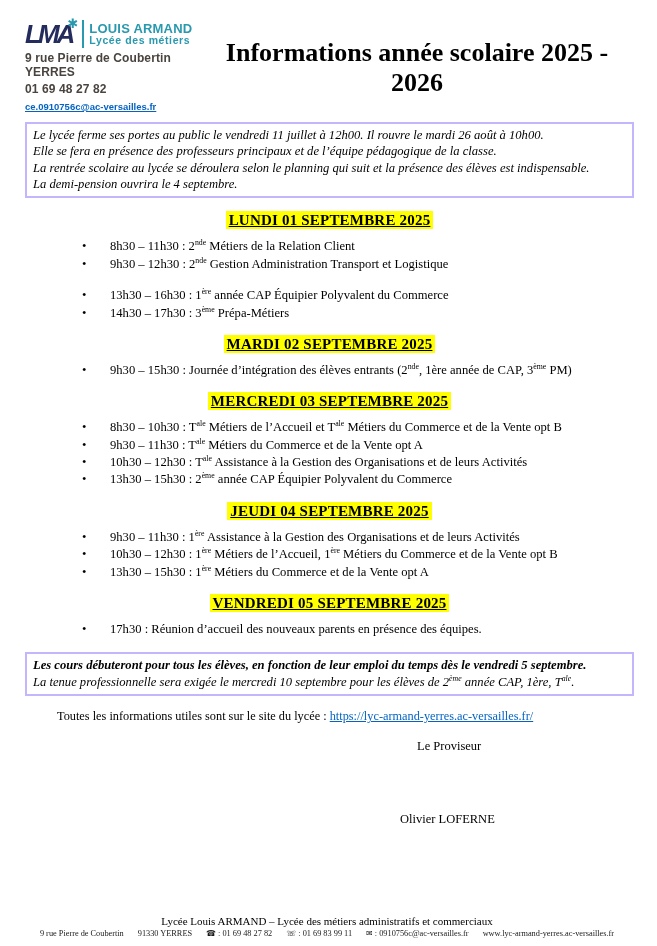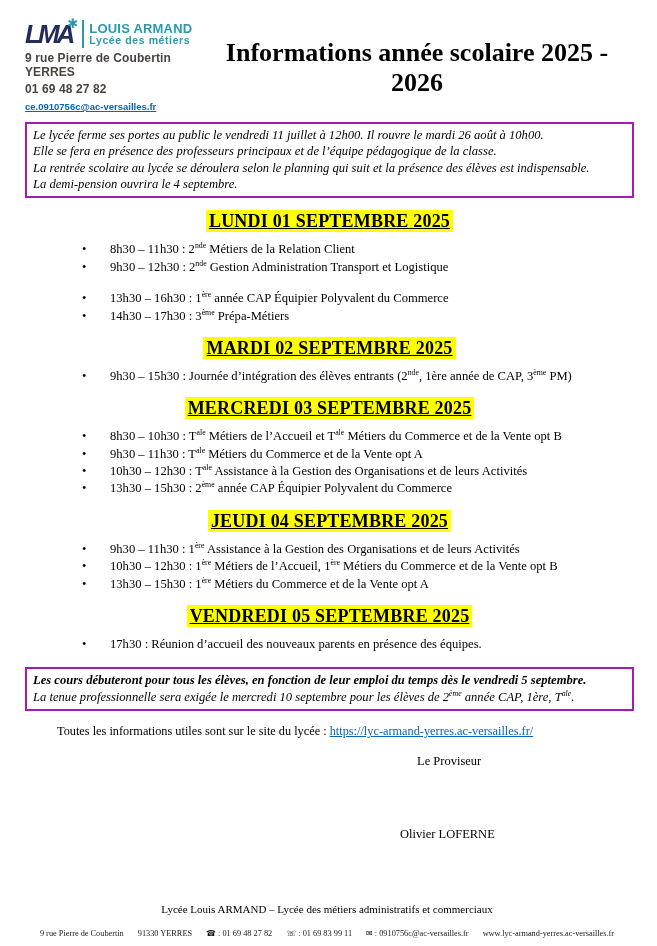--- a/index.html
+++ b/index.html
@@ -40,32 +40,32 @@
   .contact-link {
     display:inline-block; font-family:"Liberation Sans", sans-serif; font-size:9.5px;
     color:#0563c1; text-decoration:underline; margin-top:3px; font-weight:bold;
   }
   .doc-title {
     flex:1; text-align:center; font-size:26px; font-weight:bold; margin-top:18px;
   }
 
   
   .notice-box {
-    border:2px solid #a21caf; padding:3px 6px 4px 6px; font-style:italic;
+    border:2px solid #c4b5fd; padding:3px 6px 4px 6px; font-style:italic;
     font-size:12.6px; line-height:1.3; margin-top:8px;
   }
   .notice-box p { margin:0; }
   .notice-box.justify p { text-align:justify; }
   .bold-line { font-weight:bold; }
 
   
   .day-header { text-align:center; margin:13px 0 9px 0; }
   .day-header span {
     background:#ffff00; font-weight:bold; text-decoration:underline;
-    font-size:18px; padding:1px 3px; letter-spacing:0.2px;
+    font-size:15px; padding:1px 3px; letter-spacing:0.2px;
   }
   ul.schedule { list-style:none; margin:0 0 0 57px; }
   ul.schedule.gap { margin-top:14px; }
   ul.schedule li {
     position:relative; padding-left:28px; font-size:12.6px; line-height:1.38;
   }
   ul.schedule li::before {
     content:"\2022"; position:absolute; left:0; top:0; font-size:12.6px;
   }
   sup { font-size:0.62em; line-height:0; vertical-align:super; }
@@ -73,21 +73,21 @@
   
   .site-line { margin:13px 0 0 32px; font-size:12.3px; }
   .site-line a { color:#0563c1; text-decoration:underline; }
   .proviseur { margin:15px 0 0 392px; font-size:12.5px; }
   .signature { margin:58px 0 0 375px; font-size:12.5px; }
 
   
   .doc-footer { position:absolute; bottom:8px; left:0; width:654px; text-align:center; }
   .footer-line1 { font-size:11px; }
   .footer-line2 {
-    font-size:8.3px; margin-top:14px; display:flex; justify-content:center;
+    font-size:8.3px; margin-top:2px; display:flex; justify-content:center;
     gap:14px; white-space:nowrap; color:#1a1a1a;
   }
   .footer-line2 .seg { display:inline-flex; align-items:center; gap:2px; }
   .footer-icon { font-family:"DejaVu Sans", sans-serif; font-size:8px; }
 </style>
 </head>
 <body>
 
 <div class="page">
 

